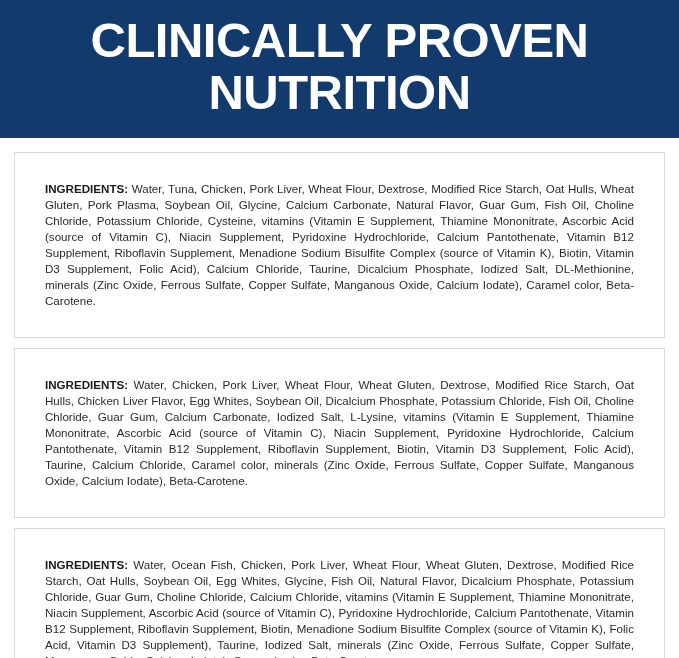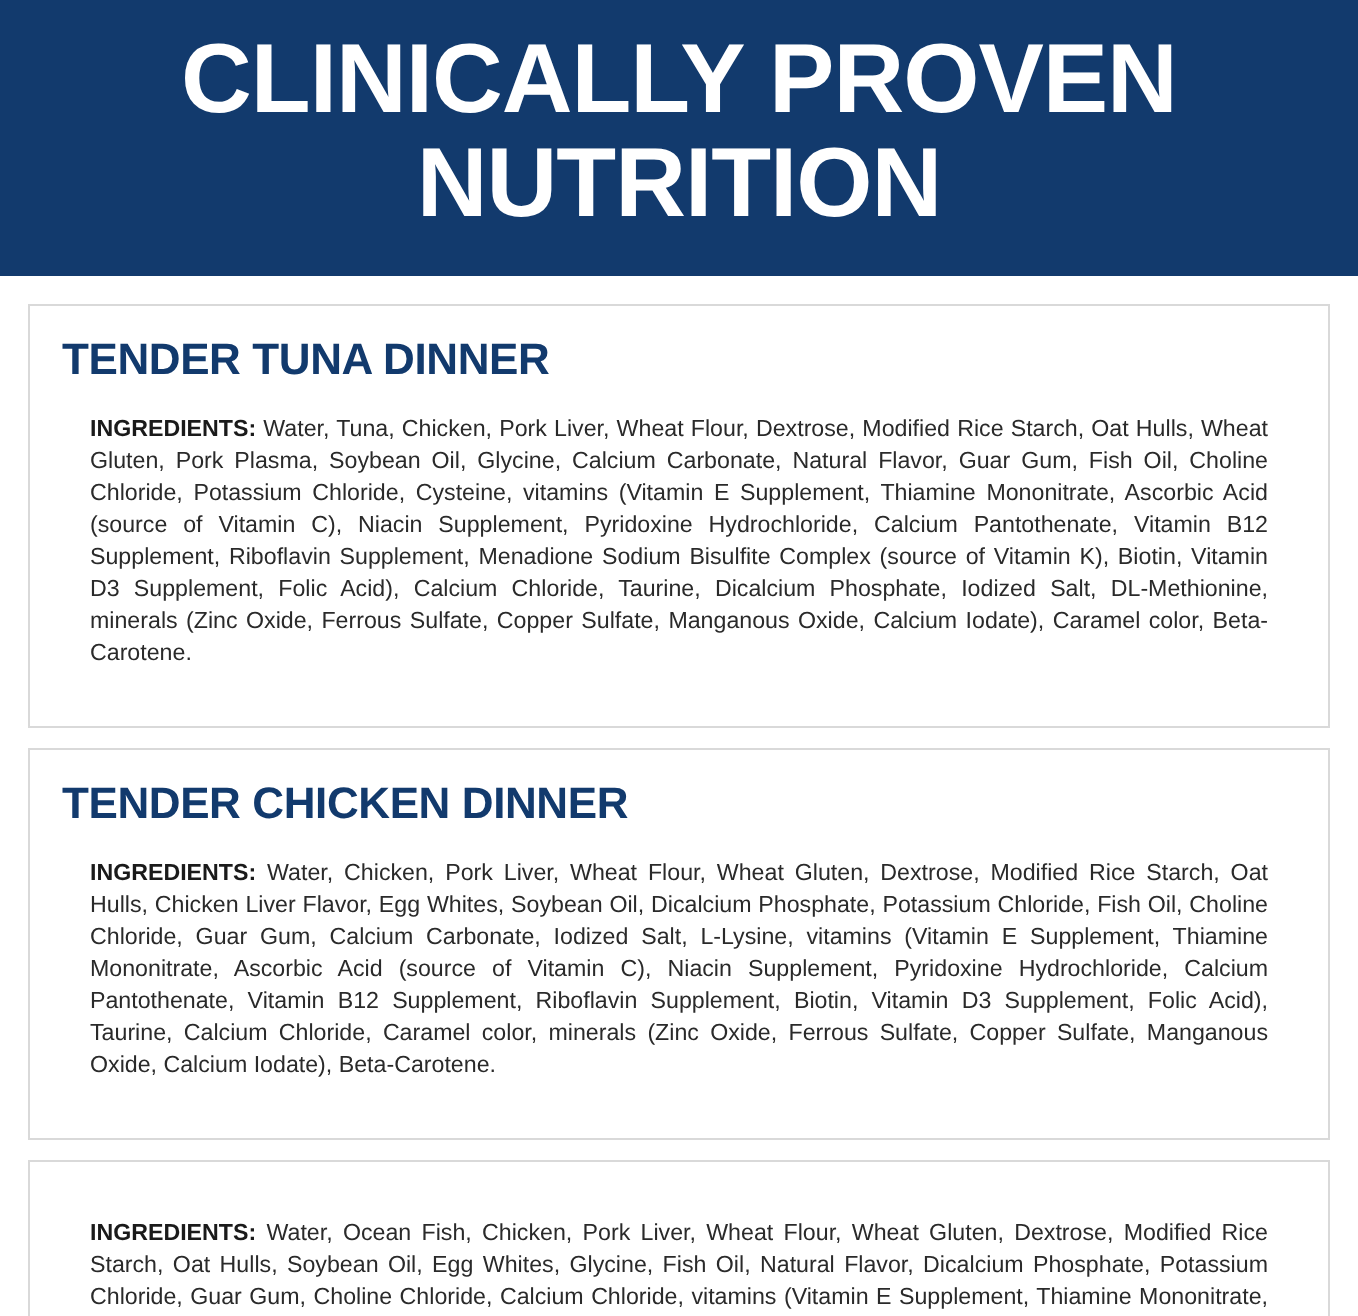--- a/index.html
+++ b/index.html
@@ -75,26 +75,24 @@
 <div class="page">
 
   <div class="banner">
     <div class="banner-line l1">CLINICALLY PROVEN</div>
     <div class="banner-line l2">NUTRITION</div>
   </div>
 
   <div class="content">
 
     <div class="panel">
-      <h2 class="panel-title">TENDER TUNA DINNER</h2>
       <p class="ingredients"><span class="lead">INGREDIENTS:</span><span> Water, Tuna, Chicken, Pork Liver, Wheat Flour, Dextrose, Modified Rice Starch, Oat Hulls, Wheat Gluten, Pork Plasma, Soybean Oil, Glycine, Calcium Carbonate, Natural Flavor, Guar Gum, Fish Oil, Choline Chloride, Potassium Chloride, Cysteine, vitamins (Vitamin E Supplement, Thiamine Mononitrate, Ascorbic Acid (source of Vitamin C), Niacin Supplement, Pyridoxine Hydrochloride, Calcium Pantothenate, Vitamin B12 Supplement, Riboflavin Supplement, Menadione Sodium Bisulfite Complex (source of Vitamin K), Biotin, Vitamin D3 Supplement, Folic Acid), Calcium Chloride, Taurine, Dicalcium Phosphate, Iodized Salt, DL-Methionine, minerals (Zinc Oxide, Ferrous Sulfate, Copper Sulfate, Manganous Oxide, Calcium Iodate), Caramel color, Beta-Carotene.</span></p>
     </div>
 
     <div class="panel">
-      <h2 class="panel-title">TENDER CHICKEN DINNER</h2>
       <p class="ingredients"><span class="lead">INGREDIENTS:</span><span> Water, Chicken, Pork Liver, Wheat Flour, Wheat Gluten, Dextrose, Modified Rice Starch, Oat Hulls, Chicken Liver Flavor, Egg Whites, Soybean Oil, Dicalcium Phosphate, Potassium Chloride, Fish Oil, Choline Chloride, Guar Gum, Calcium Carbonate, Iodized Salt, L-Lysine, vitamins (Vitamin E Supplement, Thiamine Mononitrate, Ascorbic Acid (source of Vitamin C), Niacin Supplement, Pyridoxine Hydrochloride, Calcium Pantothenate, Vitamin B12 Supplement, Riboflavin Supplement, Biotin, Vitamin D3 Supplement, Folic Acid), Taurine, Calcium Chloride, Caramel color, minerals (Zinc Oxide, Ferrous Sulfate, Copper Sulfate, Manganous Oxide, Calcium Iodate), Beta-Carotene.</span></p>
     </div>
 
     <div class="panel">
       <p class="ingredients"><span class="lead">INGREDIENTS:</span><span> Water, Ocean Fish, Chicken, Pork Liver, Wheat Flour, Wheat Gluten, Dextrose, Modified Rice Starch, Oat Hulls, Soybean Oil, Egg Whites, Glycine, Fish Oil, Natural Flavor, Dicalcium Phosphate, Potassium Chloride, Guar Gum, Choline Chloride, Calcium Chloride, vitamins (Vitamin E Supplement, Thiamine Mononitrate, Niacin Supplement, Ascorbic Acid (source of Vitamin C), Pyridoxine Hydrochloride, Calcium Pantothenate, Vitamin B12 Supplement, Riboflavin Supplement, Biotin, Menadione Sodium Bisulfite Complex (source of Vitamin K), Folic Acid, Vitamin D3 Supplement), Taurine, Iodized Salt, minerals (Zinc Oxide, Ferrous Sulfate, Copper Sulfate, Manganous Oxide, Calcium Iodate), Caramel color, Beta-Carotene.</span></p>
     </div>
 
   </div>
 </div>
 

